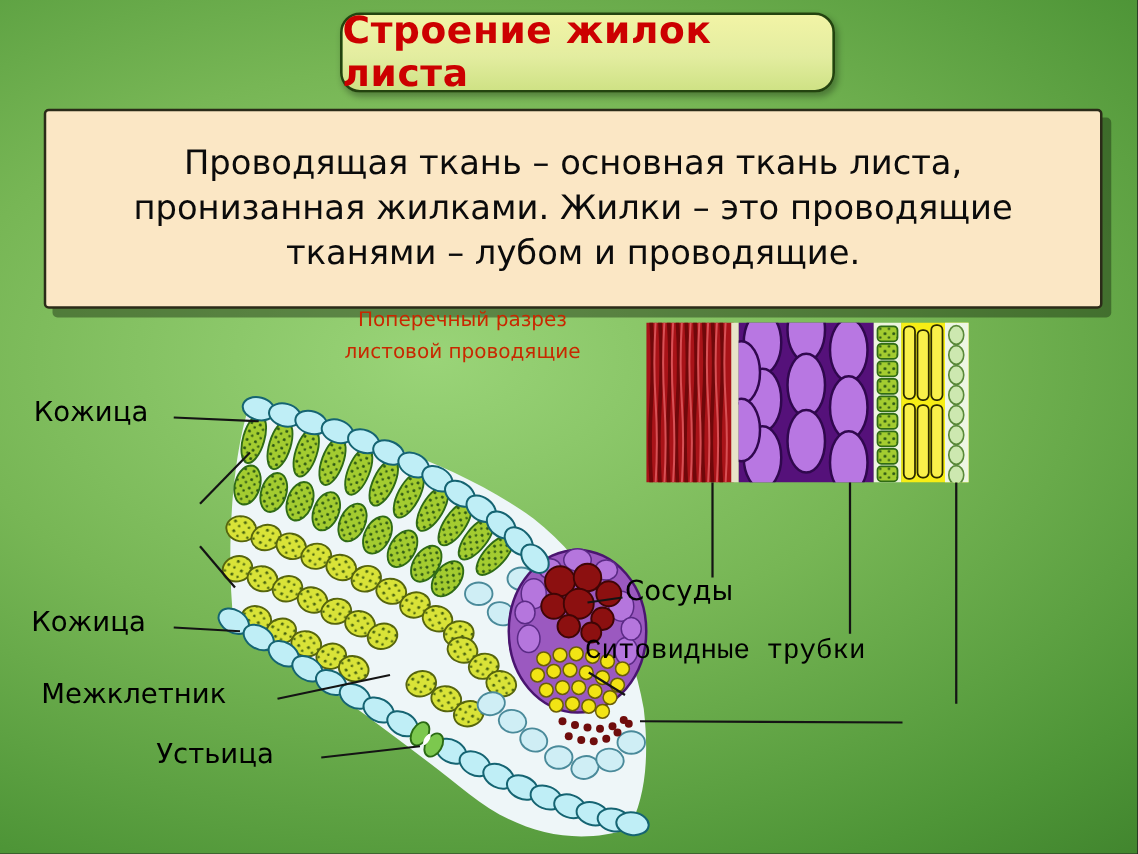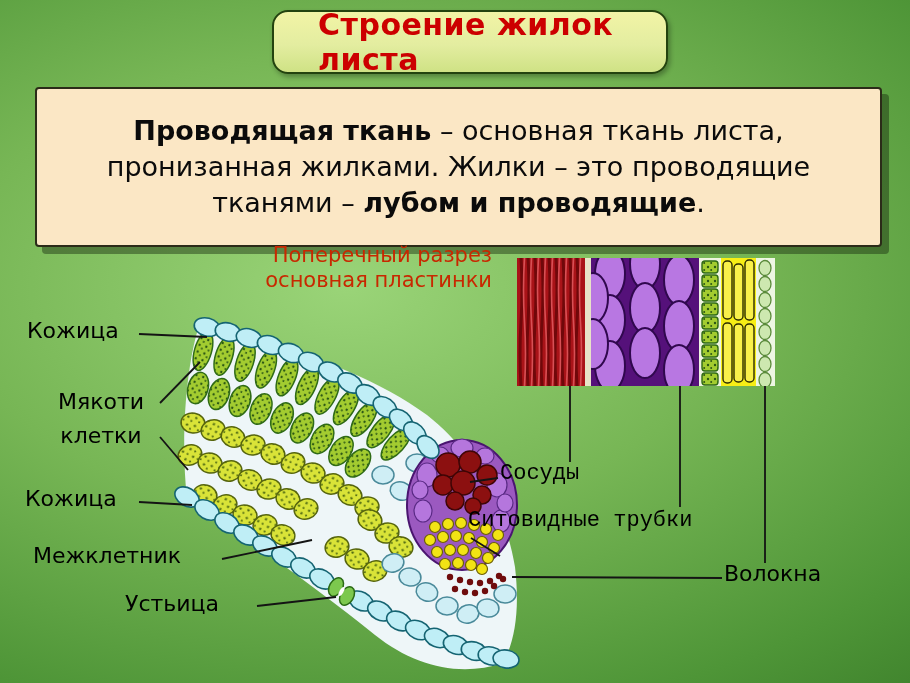--- a/index.html
+++ b/index.html
@@ -8,40 +8,40 @@
     background:radial-gradient(ellipse 120% 95% at 38% 42%, #9ad478 0%, #77b655 36%, #4e9537 68%, #2d6c20 100%);
     font-family:"DejaVu Sans", sans-serif;
   }
   .title-box{
     position:absolute;left:272px;top:10px;width:392px;height:60px;
     border:2px solid #23430f;border-radius:16px;
     background:linear-gradient(180deg,#f2f4a6 0%,#e3eda0 55%,#cfe285 100%);
     display:flex;align-items:center;justify-content:center;
     box-shadow:2px 3px 5px rgba(0,0,0,.3);z-index:2;
   }
-  .title-text{font-size:30px;font-weight:bold;color:#cc0000;letter-spacing:.5px;padding-left:44px;}
+  .title-text{font-size:30px;font-weight:bold;color:#cc0000;letter-spacing:.5px;}
   .def-box{
     position:absolute;left:35px;top:87px;width:843px;height:156px;
     background:#fbe7c5;border:2px solid #2b2b18;border-radius:4px;
     box-shadow:7px 7px 0 rgba(25,45,15,.45);
     display:flex;flex-direction:column;justify-content:center;
     text-align:center;font-size:27px;line-height:36px;color:#0b0b0b;z-index:2;
   }
-  .def-box b{font-weight:bold;}
+  .def-box b{font-weight:normal;}
   .caption{
-    position:absolute;left:248px;top:243px;width:244px;text-align:right;
-    font-size:21px;line-height:25px;color:#c82800;z-index:4;
+    position:absolute;left:248px;top:243px;width:244px;text-align:center;
+    font-size:16px;line-height:25px;color:#c82800;z-index:4;
   }
   .label{position:absolute;font-size:22px;color:#000;z-index:5;white-space:nowrap;}
   .lab-epi-top{left:27px;top:318px;}
   .lab-meso{left:35px;top:385px;width:132px;text-align:center;line-height:34px;white-space:normal;}
   .lab-epi-bot{left:25px;top:486px;}
   .lab-inter{left:33px;top:543px;}
   .lab-stoma{left:125px;top:591px;}
-  .lab-vessels{left:500px;top:461px;font-family:Liberation Mono, monospace;}
+  .lab-vessels{left:500px;top:461px;}
   .lab-sieve{left:468px;top:508px;font-family:Liberation Mono, monospace;}
   .lab-fibers{left:724px;top:561px;}
   .cross{position:absolute;left:165px;top:315px;width:355px;height:365px;z-index:3;}
   .long{position:absolute;left:517px;top:258px;width:258px;height:128px;z-index:3;}
   .lines{position:absolute;left:0;top:0;width:910px;height:683px;pointer-events:none;z-index:4;}
   .lines line{stroke:#141414;stroke-width:1.8;}
 </style>
 </head>
 <body>
 
@@ -52,21 +52,21 @@
   </div>
 
   <div class="def-box">
     <div><b>Проводящая ткань</b><span> – основная ткань листа,</span></div>
     <div>пронизанная жилками. Жилки – это проводящие</div>
     <div><span>тканями – </span><b>лубом и проводящие</b><span>.</span></div>
   </div>
 
   <div class="caption">
     <div>Поперечный разрез</div>
-    <div>основная пластинки</div>
+    <div>листовой проводящие</div>
   </div>
 
   <svg class="cross" viewBox="0 0 355 365">
     <defs>
       <pattern id="pp" width="7" height="7" patternUnits="userSpaceOnUse">
         <rect width="7" height="7" fill="#a3cc30"></rect>
         <circle cx="2" cy="2" r="1.2" fill="#2a5614"></circle>
         <circle cx="5.2" cy="5" r="1" fill="#2a5614"></circle>
       </pattern>
       <pattern id="ps" width="8" height="8" patternUnits="userSpaceOnUse">
@@ -352,21 +352,19 @@
     <line x1="257" y1="606" x2="336" y2="597"></line>
     <line x1="498" y1="478" x2="470" y2="482"></line>
     <line x1="570" y1="386" x2="570" y2="462"></line>
     <line x1="680" y1="386" x2="680" y2="507"></line>
     <line x1="471" y1="538" x2="500" y2="556"></line>
     <line x1="765" y1="386" x2="765" y2="563"></line>
     <line x1="512" y1="577" x2="722" y2="578"></line>
   </svg>
 
   <div class="label lab-epi-top">Кожица</div>
-  <div class="label lab-meso">Мякоти клетки</div>
   <div class="label lab-epi-bot">Кожица</div>
   <div class="label lab-inter">Межклетник</div>
   <div class="label lab-stoma">Устьица</div>
   <div class="label lab-vessels">Сосуды</div>
   <div class="label lab-sieve">Ситовидные трубки</div>
-  <div class="label lab-fibers">Волокна</div>
 
 </div>
 
 </body></html>

